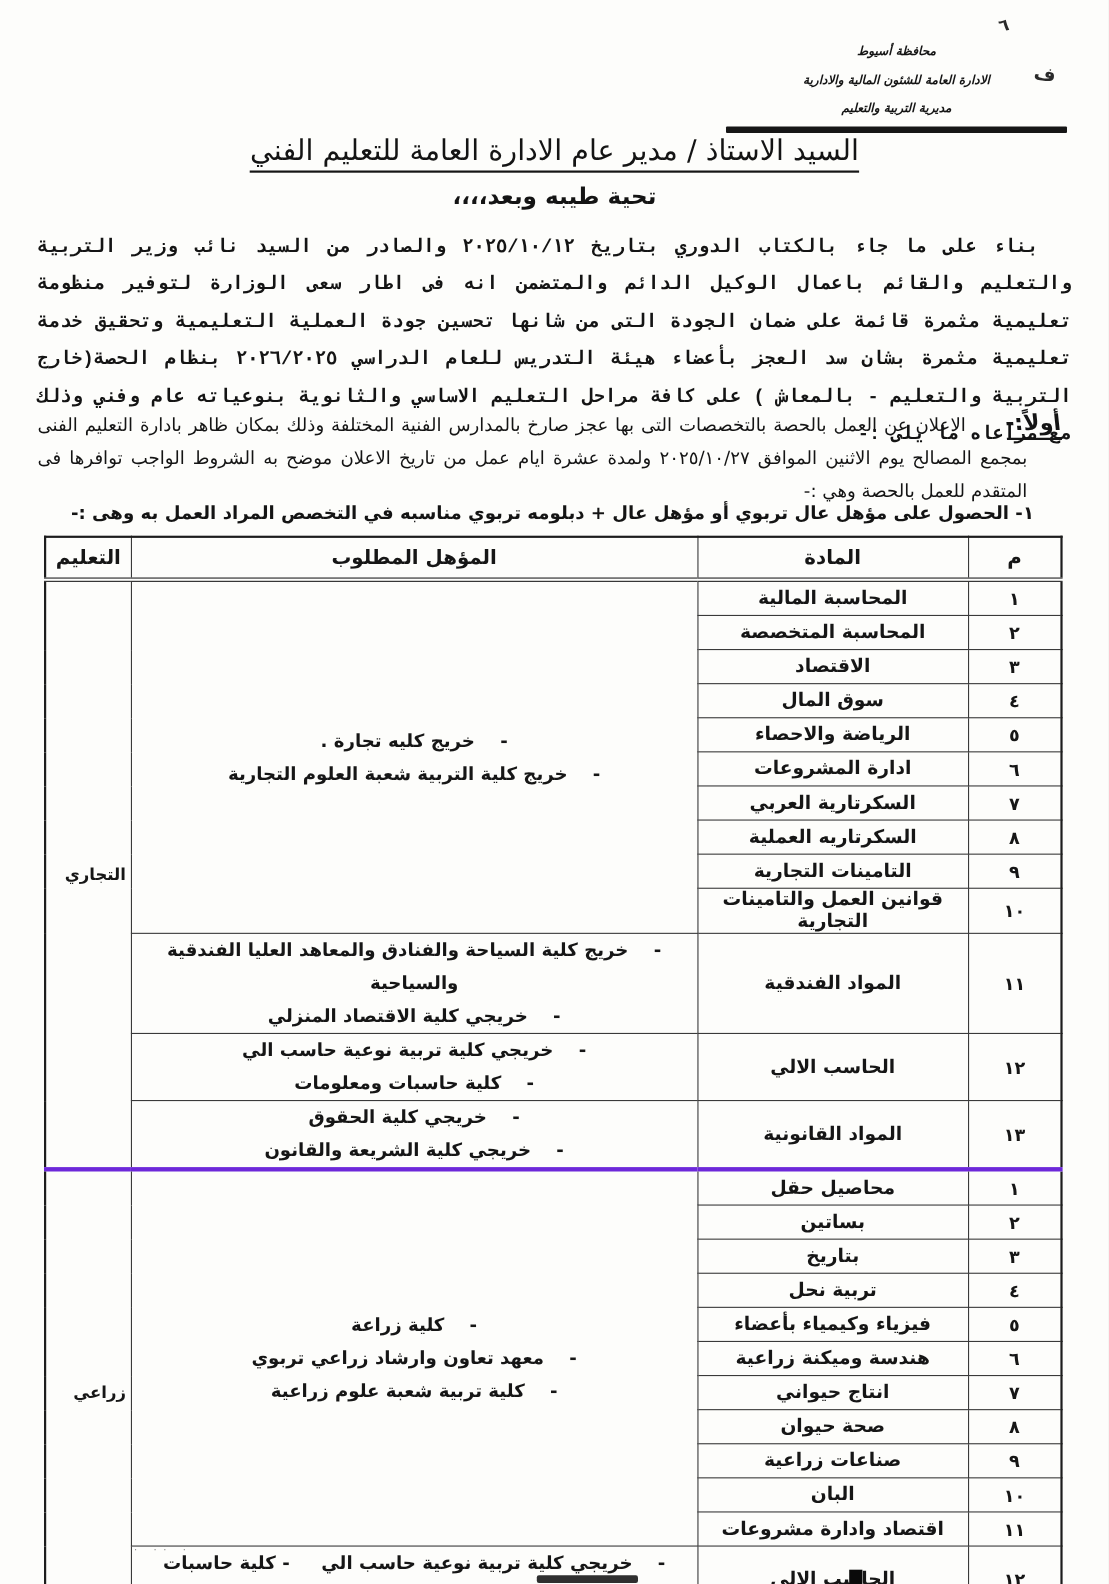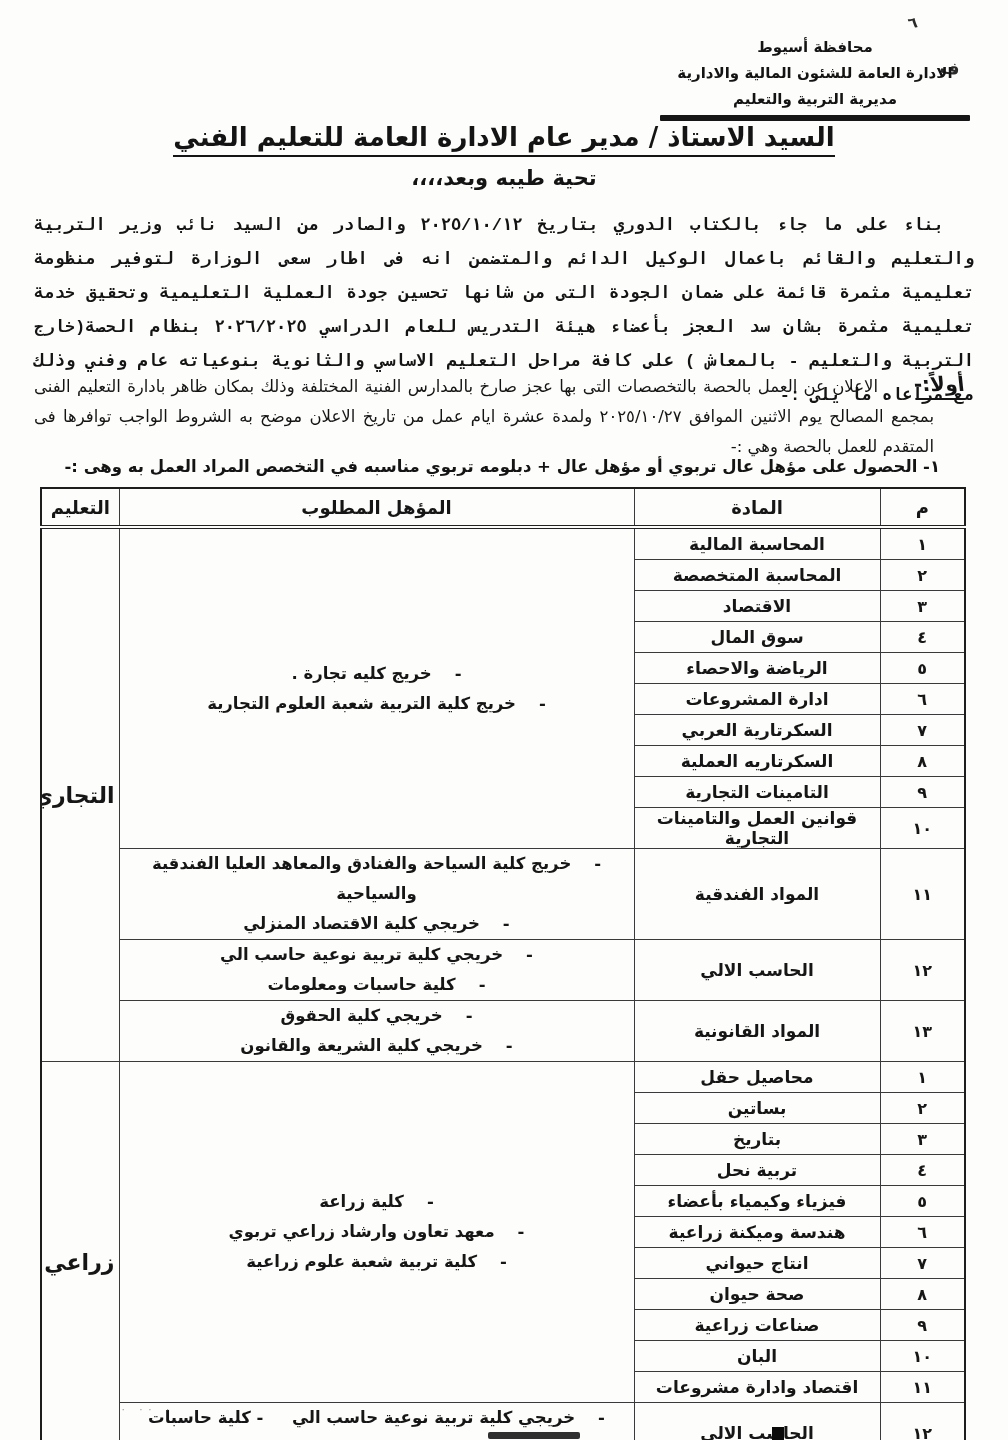--- a/index.html
+++ b/index.html
@@ -6,25 +6,25 @@
   body{font-family:"DejaVu Sans",sans-serif;}
   .page{
     position:relative;width:1008px;height:1440px;margin:0 auto;
     background:#fdfdfb;color:#141414;overflow:hidden;direction:rtl;
   }
   
   .corner-mark-1{position:absolute;top:14px;left:908px;font-size:15px;font-weight:bold;color:#2a2a2a;transform:rotate(-12deg);}
   .corner-mark-2{position:absolute;top:58px;left:940px;font-size:17px;font-weight:bold;color:#2a2a2a;transform:rotate(8deg);}
   
   .letterhead{position:absolute;top:34px;left:660px;width:310px;text-align:center;}
-  .letterhead .lh-line{font-size:15px;font-weight:bold;line-height:26px;}
+  .letterhead .lh-line{font-size:11px;font-weight:bold;line-height:26px;font-style:italic;}
   .letterhead .lh-bar{height:6px;background:#161616;margin-top:3px;border-radius:1px;}
   
   .salutation{position:absolute;top:122px;right:0;left:0;text-align:center;}
-  .salutation .to-line{display:inline-block;font-size:26px;font-weight:bold;padding-bottom:3px;border-bottom:2.5px solid #151515;}
+  .salutation .to-line{display:inline-block;font-size:26px;font-weight:normal;padding-bottom:3px;border-bottom:2.5px solid #151515;}
   .salutation .greet-line{margin-top:9px;font-size:21px;font-weight:bold;}
   
   .intro{
     position:absolute;top:192px;right:34px;left:34px;
     font-size:17px;font-weight:bold;line-height:34px;
     text-align:justify;text-indent:30px;font-family:Liberation Mono, monospace;
   }
   .first-section{position:absolute;top:372px;right:34px;left:34px;}
   .first-label{
     position:absolute;top:0;right:10px;font-size:20px;font-weight:bold;
@@ -46,26 +46,26 @@
   .main-table col.c-edu{width:78px;}
   .main-table th,.main-table td{
     border:1.4px solid #3a3a3a;padding:0 4px;text-align:center;vertical-align:middle;
     font-weight:bold;color:#161616;overflow:hidden;
   }
   .main-table th{font-size:18px;height:36px;border-bottom:4px double #222;}
   .main-table{border:2.5px solid #1d1d1d;}
   td.serial-cell{font-size:16px;}
   td.subject-cell{font-size:17px;}
   td.qual-cell{font-size:16.5px;}
-  td.edu-cell{font-size:22px;}
+  td.edu-cell{font-size:15px;text-align:right;}
   .qual-line{line-height:30px;}
   tr.r-std td{height:30px;}
   tr.r-tall td{height:60px;}
   tr.r-last td{height:34px;}
-  tr.section-start td{border-top:1px solid #6d28d9;margin-left:36px;}
+  tr.section-start td{border-top:4px solid #6d28d9;margin-left:36px;}
   
   .artifact-bar{position:absolute;top:1432px;left:488px;width:92px;height:7px;background:#2f2f2f;filter:blur(0.6px);border-radius:2px;}
   .artifact-square{position:absolute;top:1427px;left:772px;width:12px;height:13px;background:#0a0a0a;}
   .artifact-dots{position:absolute;top:1405px;left:105px;width:70px;height:22px;color:#8b8b8b;font-size:9px;letter-spacing:6px;}
 </style>
 </head>
 <body>
 
 <div class="page">
 

